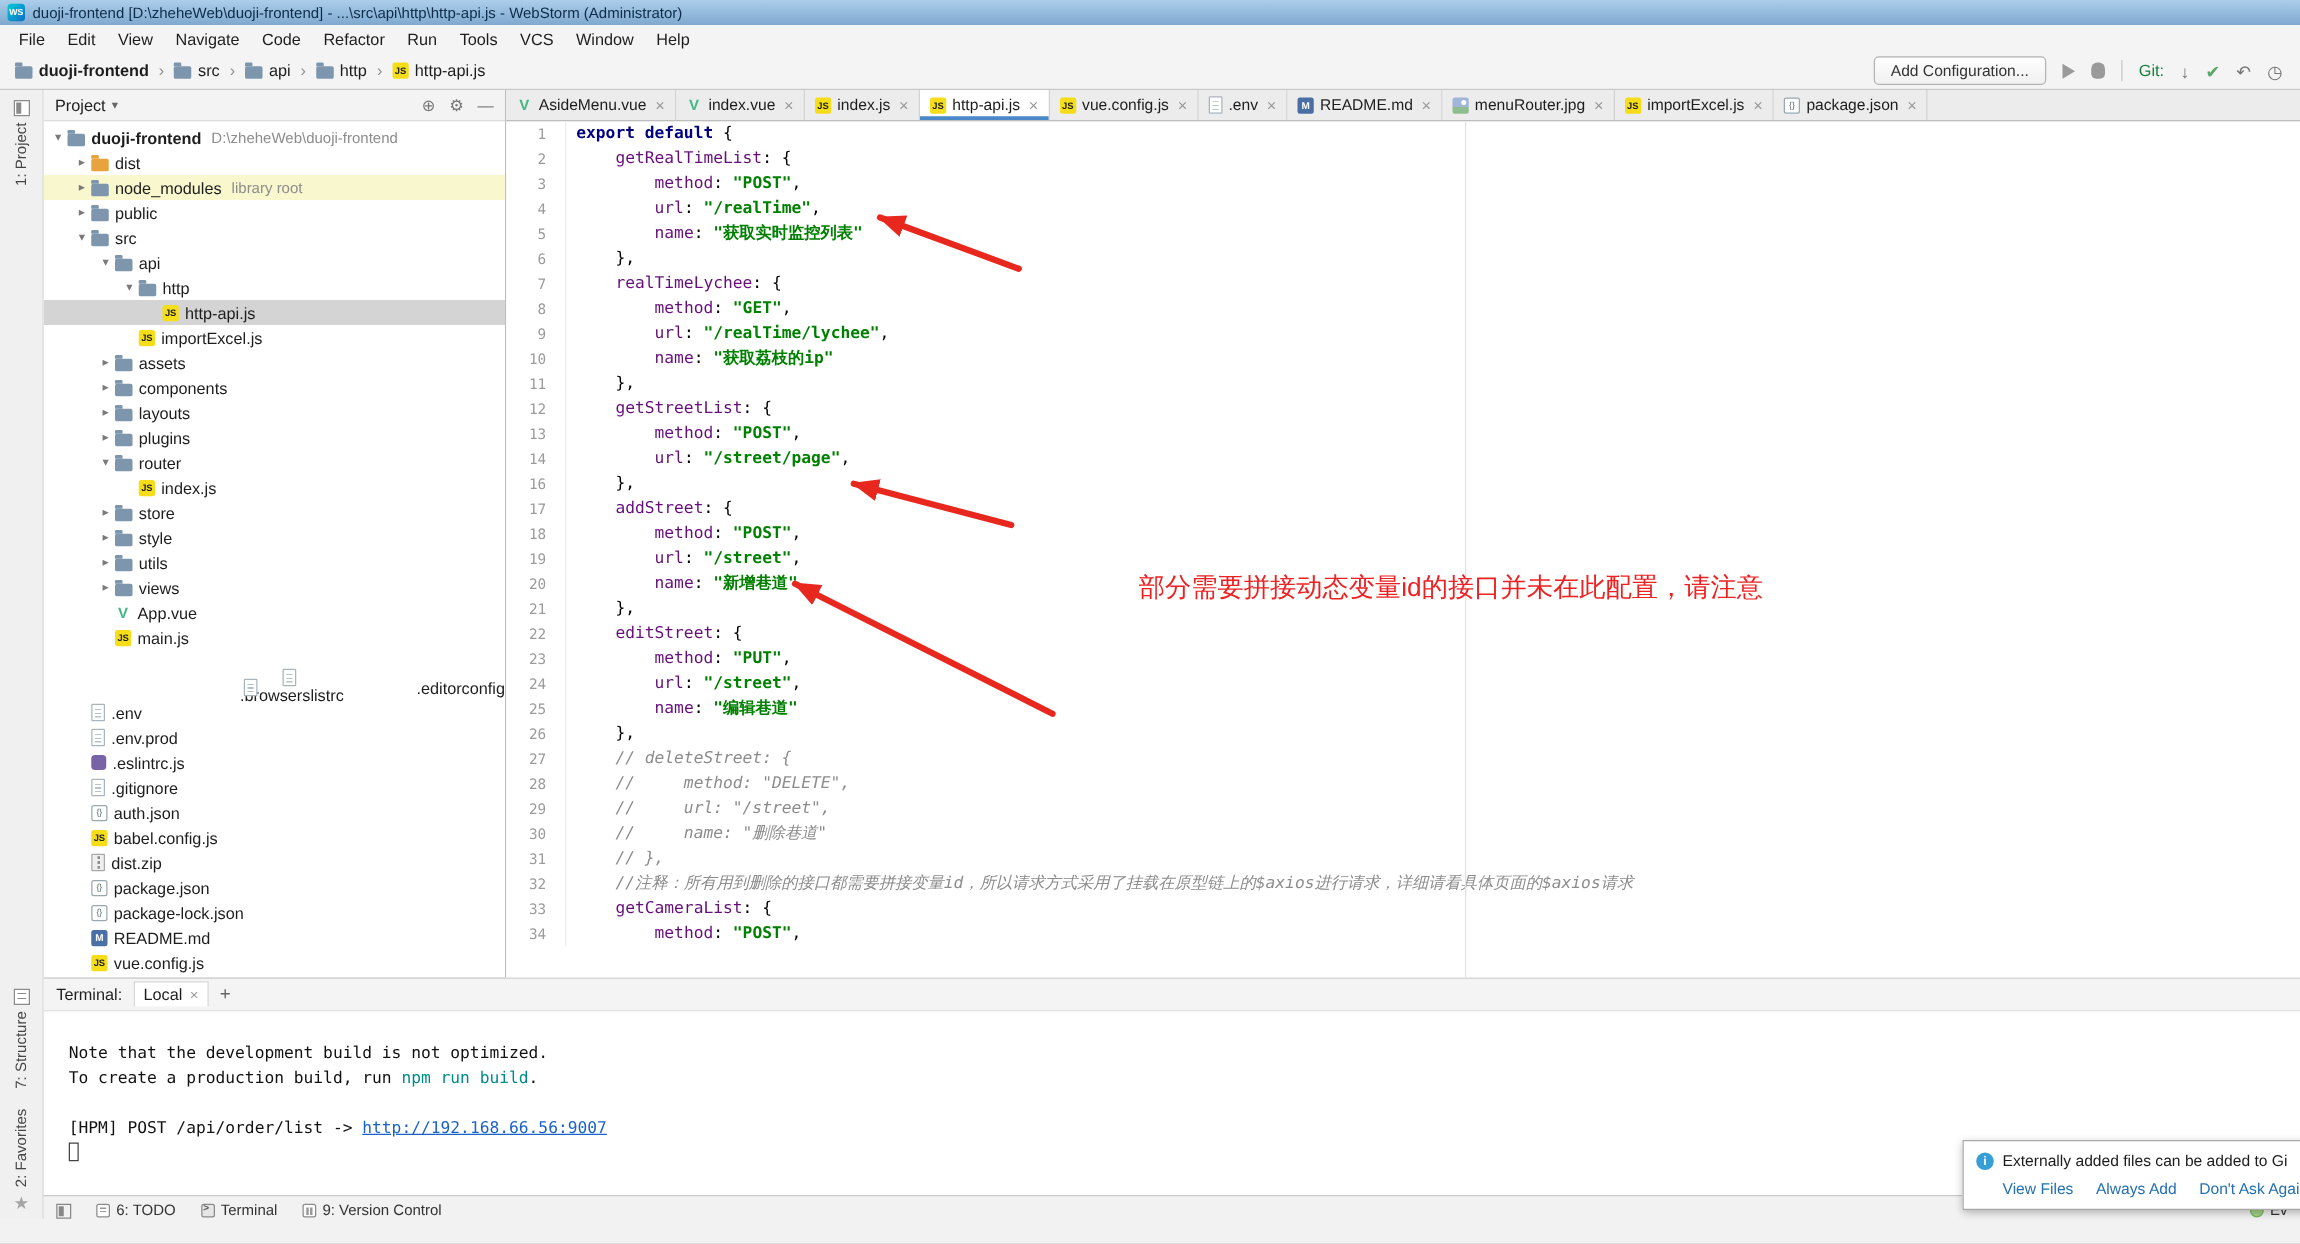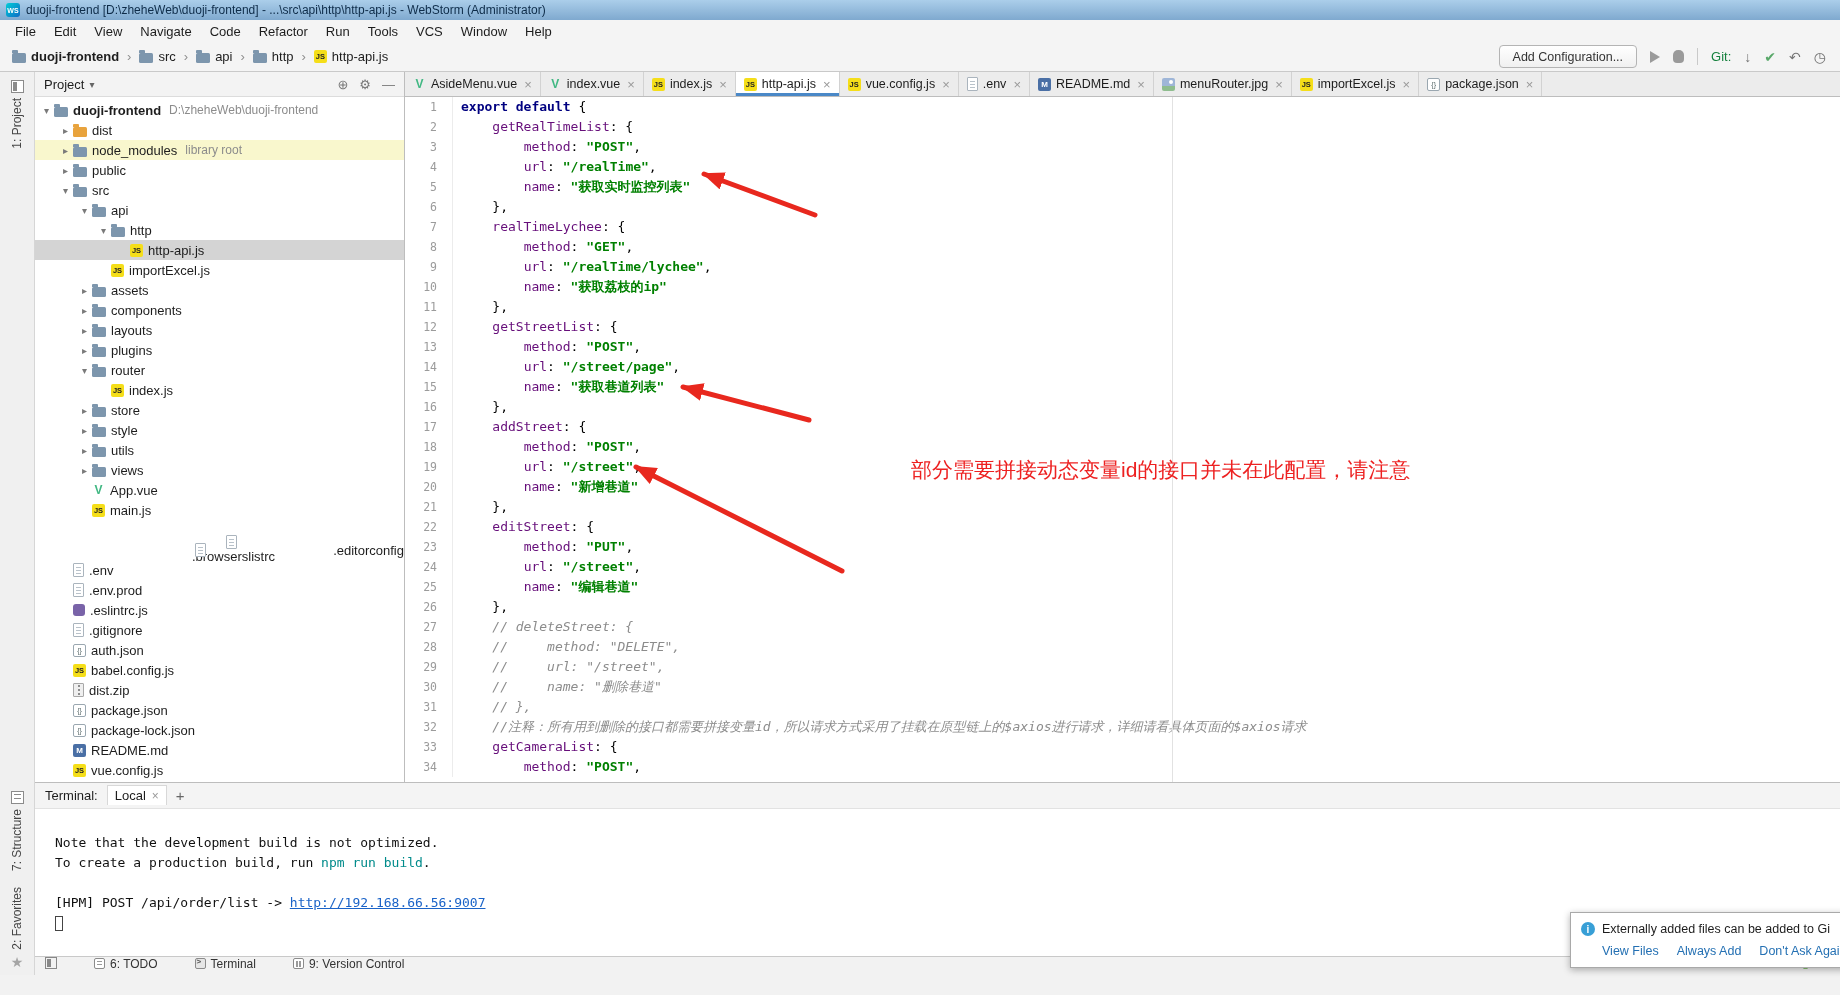--- a/index.html
+++ b/index.html
@@ -102,21 +102,21 @@
 .term-tab{display:flex;align-items:center;gap:6px;padding:2px 7px;background:#ffffff;border:1px solid #d8d8d8;border-bottom:none}
 .term-close{color:#999;font-size:12px}
 .term-plus{color:#666;font-size:15px}
 .term-body{flex:1;padding:24px 0 0 20px;font-family:"DejaVu Sans Mono",monospace;font-size:13px;color:#111}
 .tline{height:20px;line-height:20px;white-space:pre}
 .t-cmd{color:#008b8b}
 .t-link{color:#1a63c8;text-decoration:underline}
 .cursor{display:inline-block;width:8px;height:15px;border:1px solid #444;vertical-align:middle}
 
 
-.statusbar{height:20px;background:#f2f2f2;border-top:1px solid #c9c9c9;display:flex;align-items:flex-start;padding:0 10px;gap:37px;font-size:12px;color:#333}
+.statusbar{height:20px;background:#f2f2f2;border-top:1px solid #c9c9c9;display:flex;align-items:flex-end;padding:0 10px;gap:20px;font-size:12px;color:#333}
 .sb-item{display:flex;align-items:center;gap:5px}
 .sb-toggle{width:12px;height:12px;border:1px solid #888;position:relative}
 .sb-toggle::before{content:"";position:absolute;left:1px;top:1px;bottom:1px;width:4px;background:#888}
 .sbic{width:11px;height:11px;border:1px solid #8b8b8b;border-radius:2px;position:relative;background:#fff;flex:0 0 11px}
 .sbic-todo::before{content:"";position:absolute;inset:2px;background:repeating-linear-gradient(#9a9a9a 0 1px,transparent 1px 3px)}
 .sbic-terminal{background:#e6e6e6}
 .sbic-terminal::before{content:">";position:absolute;left:1px;top:-2px;font-size:8px;color:#555;font-weight:bold}
 .sbic-vcs::before{content:"";position:absolute;left:2px;top:2px;width:2px;height:6px;background:#9a9a9a}
 .sbic-vcs::after{content:"";position:absolute;right:2px;top:2px;width:2px;height:6px;background:#9a9a9a}
 .sb-right{margin-left:auto;display:flex;align-items:center;gap:5px}
@@ -510,24 +510,20 @@
               </div>
               <div class="cline">
                 <span class="gut">13</span>
                 <span class="srcline"><span class="tok-pl">        </span><span class="tok-prop">method</span><span class="tok-pl">: </span><span class="tok-str">"POST"</span><span class="tok-pl">,</span></span>
               </div>
               <div class="cline">
                 <span class="gut">14</span>
                 <span class="srcline"><span class="tok-pl">        </span><span class="tok-prop">url</span><span class="tok-pl">: </span><span class="tok-str">"/street/page"</span><span class="tok-pl">,</span></span>
               </div>
               <div class="cline">
-                <span class="gut">15</span>
-                <span class="srcline"><span class="tok-pl">        </span><span class="tok-prop">name</span><span class="tok-pl">: </span><span class="tok-str">"获取巷道列表"</span></span>
-              </div>
-              <div class="cline">
                 <span class="gut">16</span>
                 <span class="srcline"><span class="tok-pl">    },</span></span>
               </div>
               <div class="cline">
                 <span class="gut">17</span>
                 <span class="srcline"><span class="tok-pl">    </span><span class="tok-prop">addStreet</span><span class="tok-pl">: {</span></span>
               </div>
               <div class="cline">
                 <span class="gut">18</span>
                 <span class="srcline"><span class="tok-pl">        </span><span class="tok-prop">method</span><span class="tok-pl">: </span><span class="tok-str">"POST"</span><span class="tok-pl">,</span></span>

